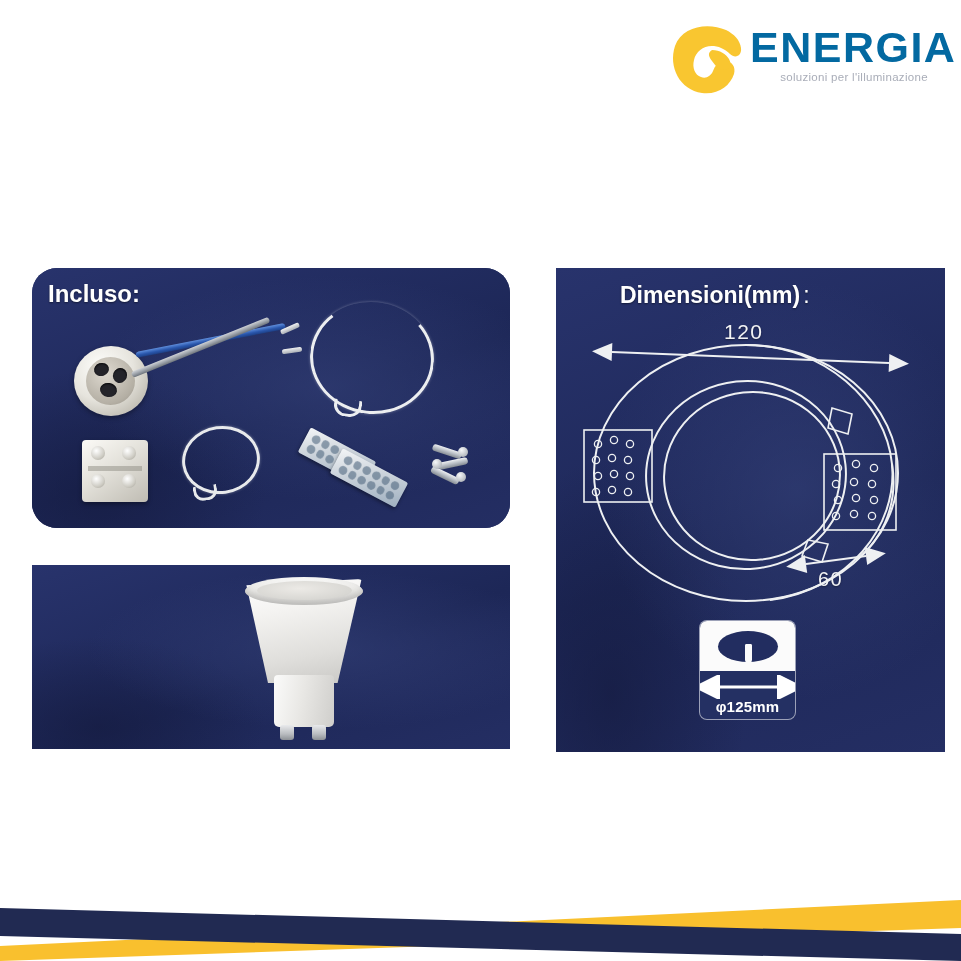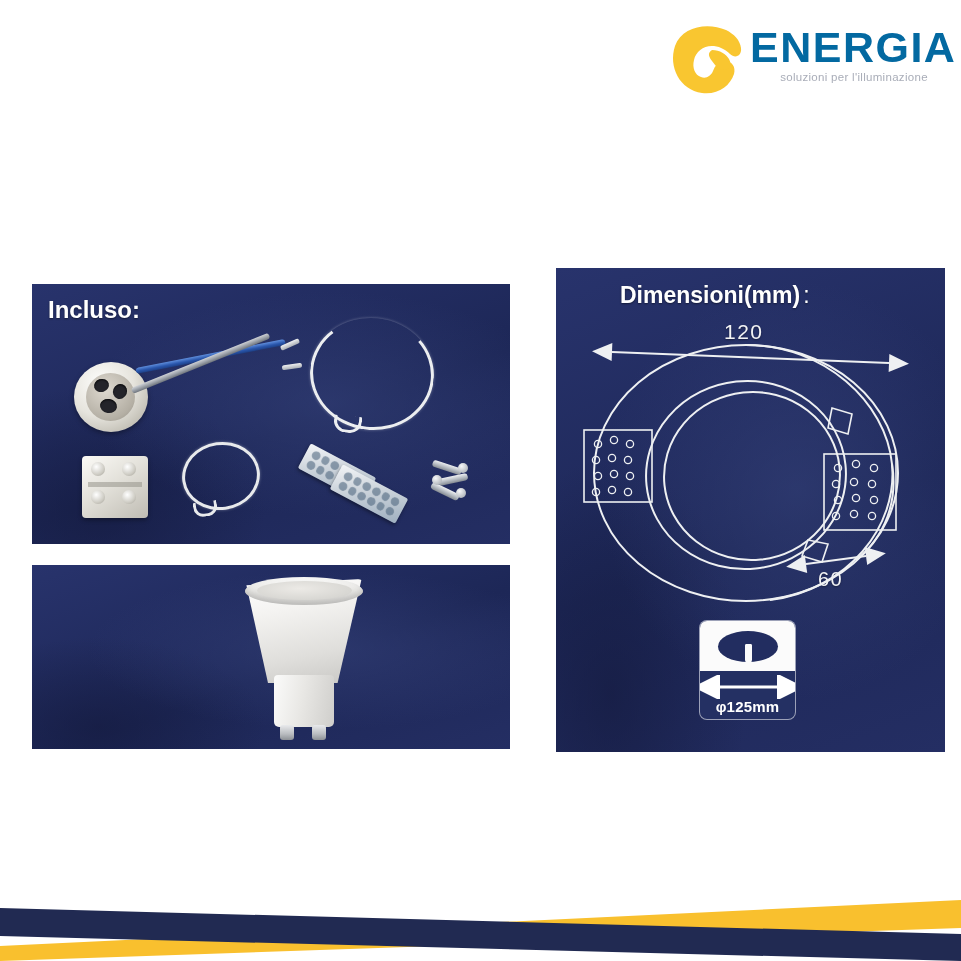--- a/index.html
+++ b/index.html
@@ -74,21 +74,21 @@
   }
   .panel-label {
     position: absolute;
     z-index: 20;
     color: #ffffff;
     font-weight: 700;
     text-shadow: 0 1px 2px rgba(0,0,0,0.45);
     white-space: nowrap;
   }
 
-  #panel-incluso  { left: 32px;  top: 284px; width: 478px; height: 260px; }
+  #panel-incluso  { left: 32px;  top: 268px; width: 478px; height: 260px; border-radius: 25px; }
   #panel-non      { left: 32px;  top: 565px; width: 478px; height: 184px; }
   #panel-dim      { left: 556px; top: 268px; width: 389px; height: 484px; }
 
   #panel-incluso .panel-label { left: 16px; top: 12px; font-size: 24px; }
   #panel-non .panel-label     { left: 16px; top: 10px; font-size: 24px; }
   #panel-dim .panel-label     { left: 20px; top: 14px; font-size: 23px; margin-left: 44px; }
   #panel-dim .panel-label .colon { font-weight: 400; padding-left: 3px; }
 
   .photo-layer { position: absolute; inset: 0; z-index: 5; }
 

